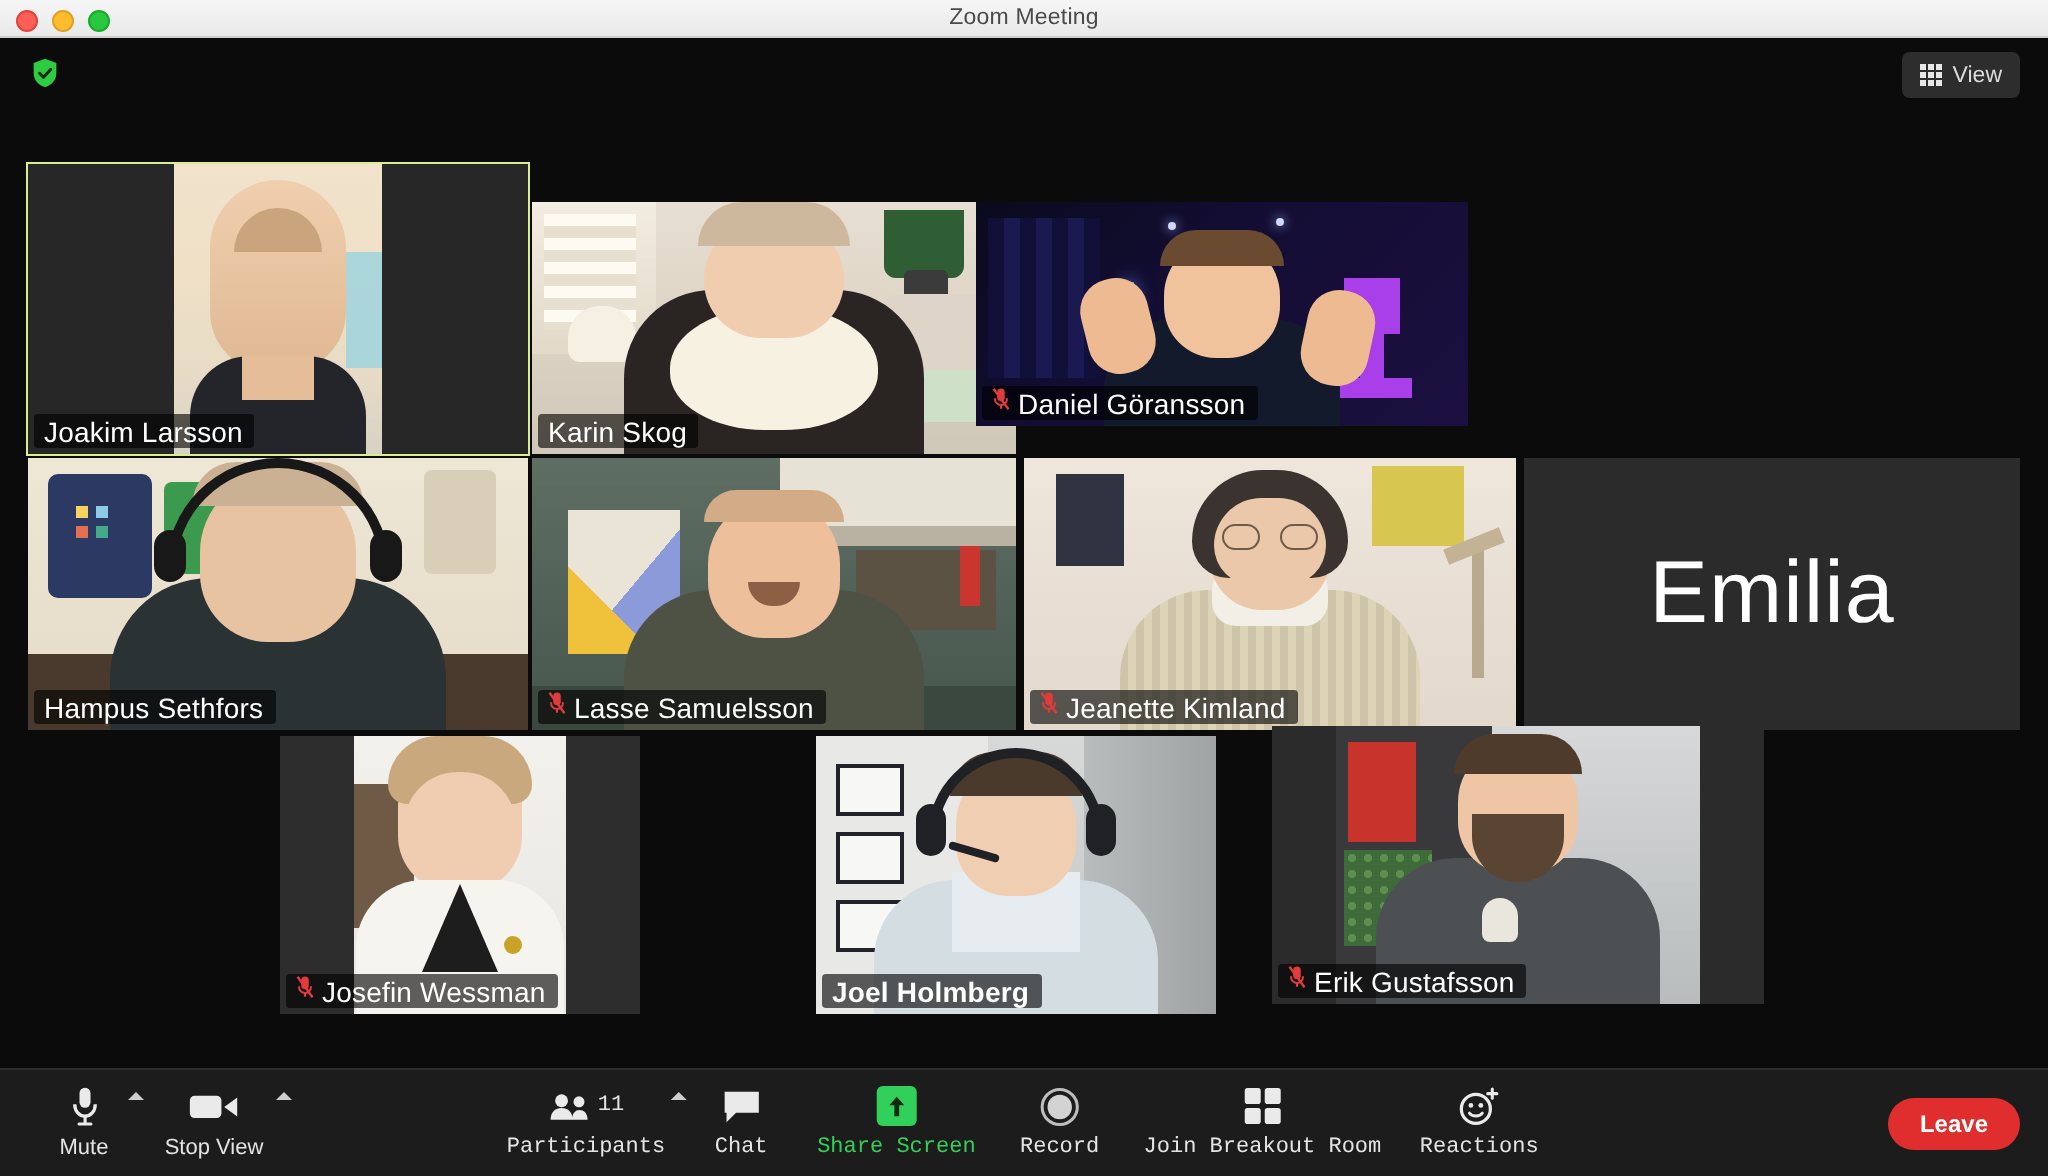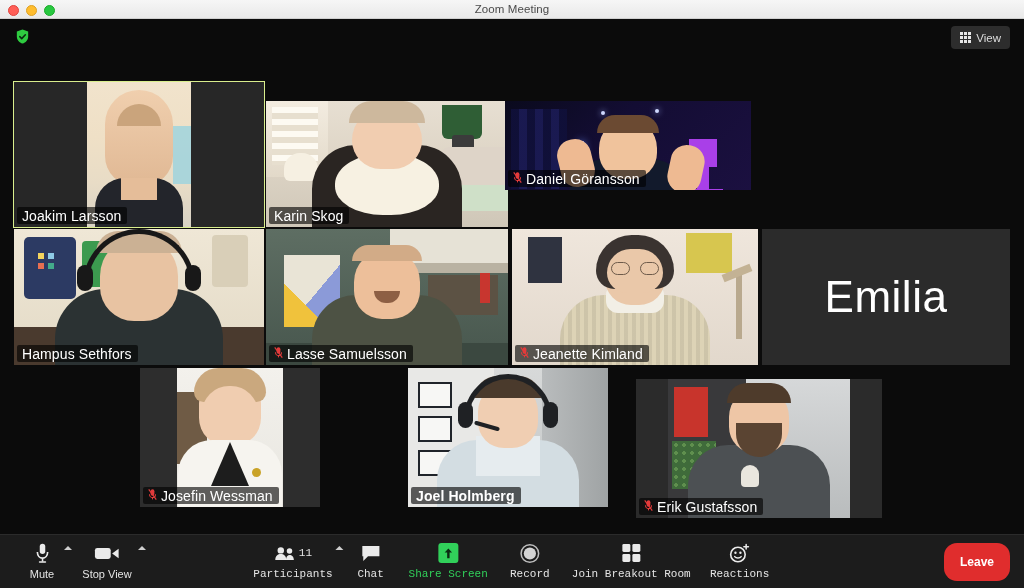--- a/index.html
+++ b/index.html
@@ -163,21 +163,21 @@
   }
   .count-badge {
     font-size: 11px; color: #e4e4e4;
     margin-left: 3px;
   }
   .icon-row { display: flex; align-items: center; }
 
   .leave-btn {
     background: #e02d2d;
     border-radius: 13px;
-    height: 38px;
+    height: 26px;
     padding: 0 16px;
     display: flex; align-items: center; justify-content: center;
     cursor: pointer;
   }
   .leave-btn span { font-size: 12px; color: #fff; font-weight: 700; }
 
   
   .share-box {
     width: 20px; height: 20px;
     background: #31d05a;
@@ -253,21 +253,21 @@
         <div style="position:absolute;left:50%;transform:translateX(-50%);top:44px;width:150px;height:84px;border-radius:44px 44px 0 0;background:#2a2522;"></div>
         <div style="position:absolute;left:50%;transform:translateX(-50%);top:52px;width:104px;height:62px;border-radius:50% 50% 46% 46%;background:#f7f1e2;"></div>
         <div style="position:absolute;left:50%;transform:translateX(-50%);top:6px;width:70px;height:62px;border-radius:35px 35px 30px 30px;background:#f1cdb0;"></div>
         <div style="position:absolute;left:50%;transform:translateX(-50%);top:0px;width:76px;height:22px;border-radius:38px 38px 0 0;background:#cdb89d;"></div>
       </div>
       <div class="nameplate">
         <span class="pname">Karin Skog</span>
       </div>
     </div>
 
-    <div class="tile" style="left:505px; top:82px; width:246px; height:89px;">
+    <div class="tile" style="left:488px; top:82px; width:246px; height:112px;">
       <div class="video">
         <div class="fullbg" style="background:linear-gradient(135deg,#0a0a1d 0%,#130d33 40%,#1b1040 100%);"></div>
         <div style="position:absolute;left:6px;top:8px;width:56px;height:80px;background:repeating-linear-gradient(90deg,#10103a 0 8px,#1b1b55 8px 16px);opacity:.9;"></div>
         <div style="position:absolute;right:34px;top:38px;width:28px;height:28px;background:#a93fe8;"></div>
         <div style="position:absolute;right:42px;top:66px;width:12px;height:24px;background:#a93fe8;"></div>
         <div style="position:absolute;right:28px;top:88px;width:40px;height:10px;background:#a93fe8;"></div>
         <div style="position:absolute;left:74px;top:40px;width:5px;height:62px;background:#6b8bff;box-shadow:0 0 9px #6b8bff;"></div>
         <div style="position:absolute;left:96px;top:10px;width:4px;height:4px;border-radius:50%;background:#cfd8ff;box-shadow:0 0 6px #9fb2ff;"></div>
         <div style="position:absolute;left:150px;top:8px;width:4px;height:4px;border-radius:50%;background:#cfd8ff;box-shadow:0 0 6px #9fb2ff;"></div>
 
@@ -423,21 +423,21 @@
         <div style="position:absolute;left:50%;transform:translateX(-50%);top:6px;width:88px;height:44px;border:5px solid #1f2124;border-radius:44px 44px 0 0;border-bottom:none;"></div>
         <div style="position:absolute;left:50%;margin-left:-50px;top:34px;width:15px;height:26px;border-radius:8px;background:#1f2124;"></div>
         <div style="position:absolute;left:50%;margin-left:35px;top:34px;width:15px;height:26px;border-radius:8px;background:#1f2124;"></div>
         <div style="position:absolute;left:50%;margin-left:-34px;top:56px;width:26px;height:4px;border-radius:2px;background:#1f2124;transform:rotate(16deg);"></div>
       </div>
       <div class="nameplate">
         <span class="pname">Joel Holmberg</span>
       </div>
     </div>
 
-    <div class="tile" style="left:636px; top:360px; width:246px; height:139px;">
+    <div class="tile" style="left:636px; top:344px; width:246px; height:139px;">
       <div class="video">
         <div class="fullbg" style="background:#2b2b2b;"></div>
         <div class="portrait" style="width:182px; background:linear-gradient(#3a3c3e,#2e3032);">
           <div style="position:absolute;left:0;top:0;width:78px;height:139px;background:#39393b;"></div>
           <div style="position:absolute;left:6px;top:8px;width:34px;height:50px;background:#c8342c;"></div>
           <div style="position:absolute;left:4px;top:62px;width:44px;height:48px;background:#3f6b3a;
                       background-image:radial-gradient(#5f8f4e 2px, transparent 2px);background-size:8px 8px;"></div>
           <div style="position:absolute;right:0;top:0;width:104px;height:139px;background:linear-gradient(#d6d8d9,#b9bcbd);"></div>
 
           <div style="position:absolute;left:50%;transform:translateX(-50%);top:66px;width:142px;height:73px;border-radius:40px 40px 0 0;background:#4c5053;"></div>

